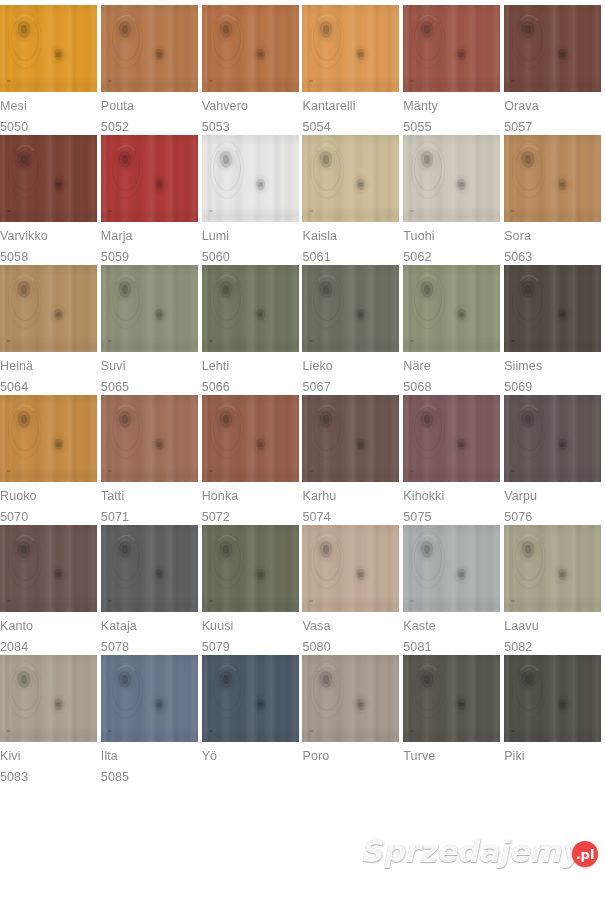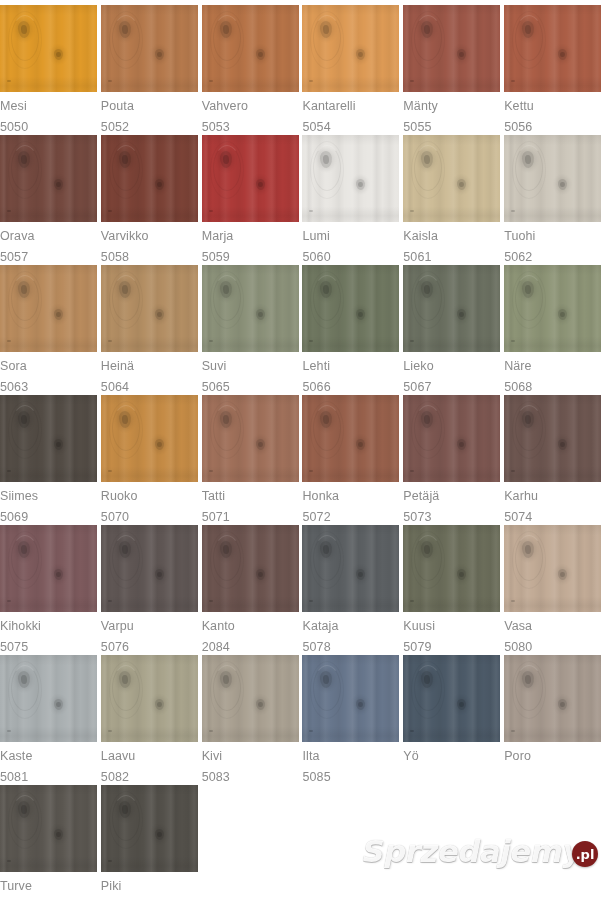--- a/index.html
+++ b/index.html
@@ -184,21 +184,21 @@
       0 1px 0 rgba(0,0,0,0.18),
       0 0 1px rgba(0,0,0,0.22),
       1px 1px 2px rgba(0,0,0,0.13);
     letter-spacing: -0.6px;
     line-height: 1;
   }
   .wm-badge {
     width: 26px;
     height: 26px;
     border-radius: 50%;
-    background: #7f1d1d;
+    background: #ef4444;
     color: #ffffff;
     font-family: "DejaVu Sans", sans-serif;
     font-size: 13px;
     font-weight: bold;
     display: flex;
     align-items: center;
     justify-content: center;
     margin-left: -10px;
     margin-top: -6px;
     box-shadow: 0 1px 2px rgba(0,0,0,0.25);
@@ -264,32 +264,20 @@
           <div class="flame b"></div>
           <div class="flame"></div>
           <div class="knot big"></div>
           <div class="knot small"></div>
           <div class="speck"></div>
         </div>
         <div class="name">Mänty</div>
         <div class="code">5055</div>
       </div>
       <div class="cell">
-        <div class="swatch" style="background: rgb(171, 94, 70);">
-          <div class="grain"></div>
-          <div class="flame b"></div>
-          <div class="flame"></div>
-          <div class="knot big"></div>
-          <div class="knot small"></div>
-          <div class="speck"></div>
-        </div>
-        <div class="name">Kettu</div>
-        <div class="code">5056</div>
-      </div>
-      <div class="cell">
         <div class="swatch" style="background: rgb(116, 73, 63);">
           <div class="grain"></div>
           <div class="flame b"></div>
           <div class="flame"></div>
           <div class="knot big"></div>
           <div class="knot small"></div>
           <div class="speck"></div>
         </div>
         <div class="name">Orava</div>
         <div class="code">5057</div>
@@ -466,32 +454,20 @@
         <div class="swatch" style="background: rgb(151, 96, 75);">
           <div class="grain"></div>
           <div class="flame b"></div>
           <div class="flame"></div>
           <div class="knot big"></div>
           <div class="knot small"></div>
           <div class="speck"></div>
         </div>
         <div class="name">Honka</div>
         <div class="code">5072</div>
-      </div>
-      <div class="cell">
-        <div class="swatch" style="background: rgb(124, 86, 80);">
-          <div class="grain"></div>
-          <div class="flame b"></div>
-          <div class="flame"></div>
-          <div class="knot big"></div>
-          <div class="knot small"></div>
-          <div class="speck"></div>
-        </div>
-        <div class="name">Petäjä</div>
-        <div class="code">5073</div>
       </div>
       <div class="cell">
         <div class="swatch" style="background: rgb(109, 86, 80);">
           <div class="grain"></div>
           <div class="flame b"></div>
           <div class="flame"></div>
           <div class="knot big"></div>
           <div class="knot small"></div>
           <div class="speck"></div>
         </div>

